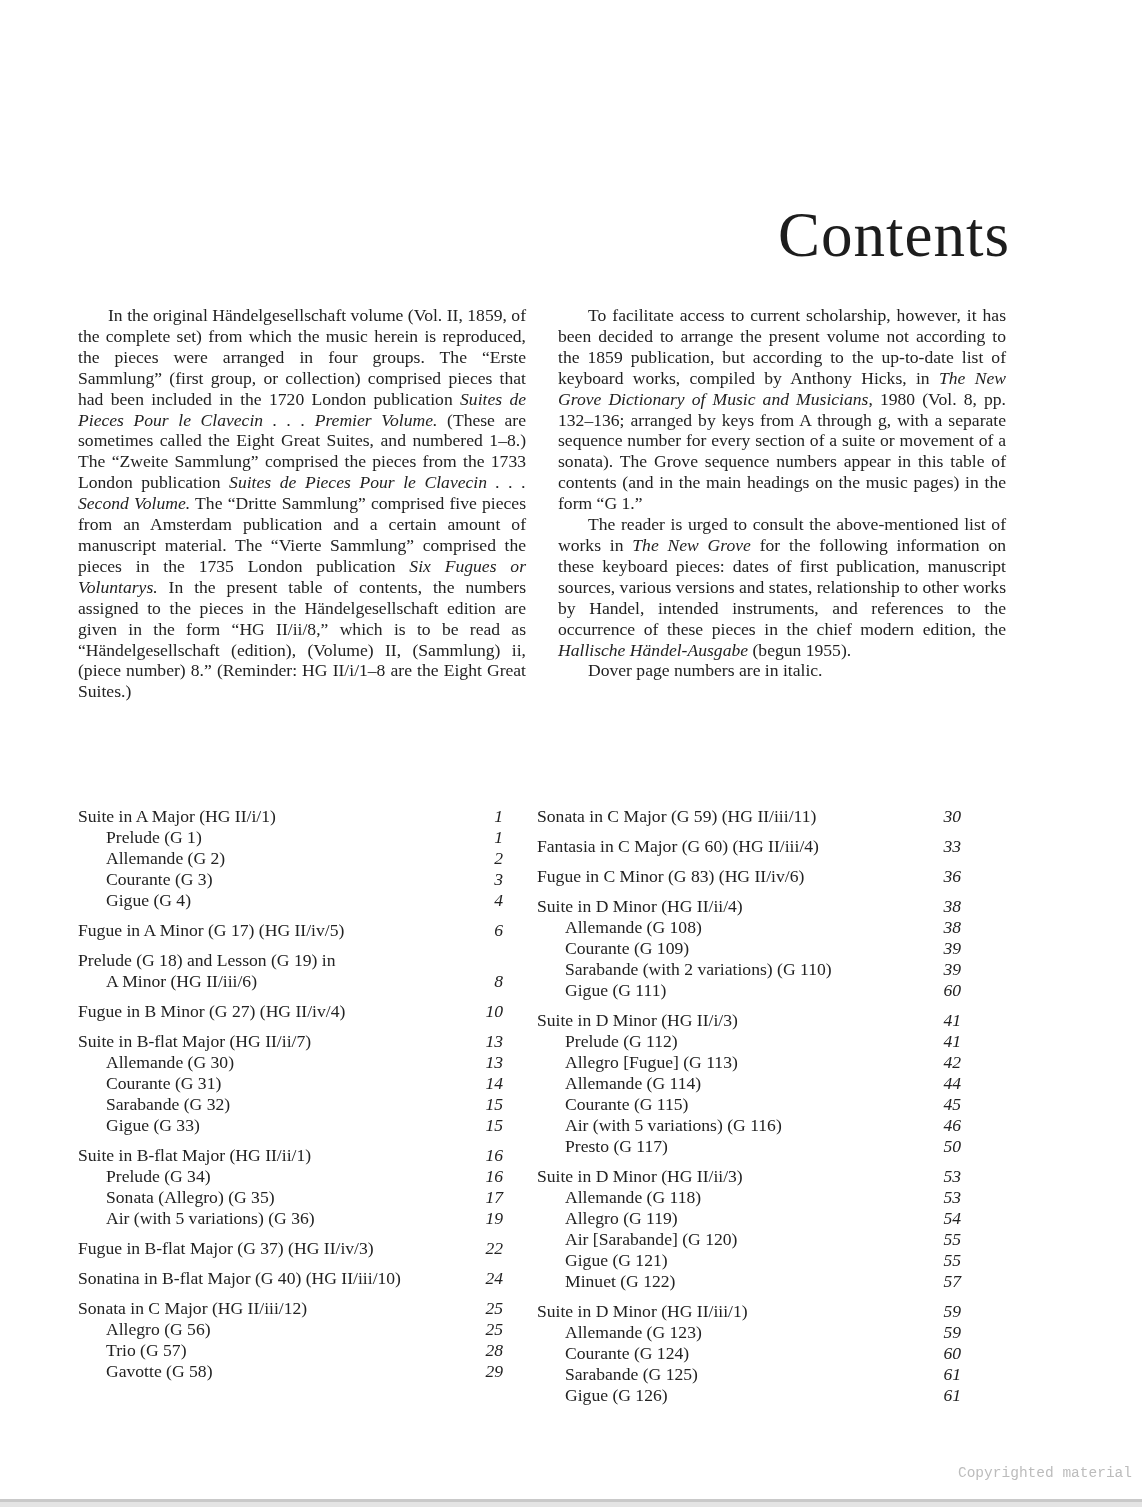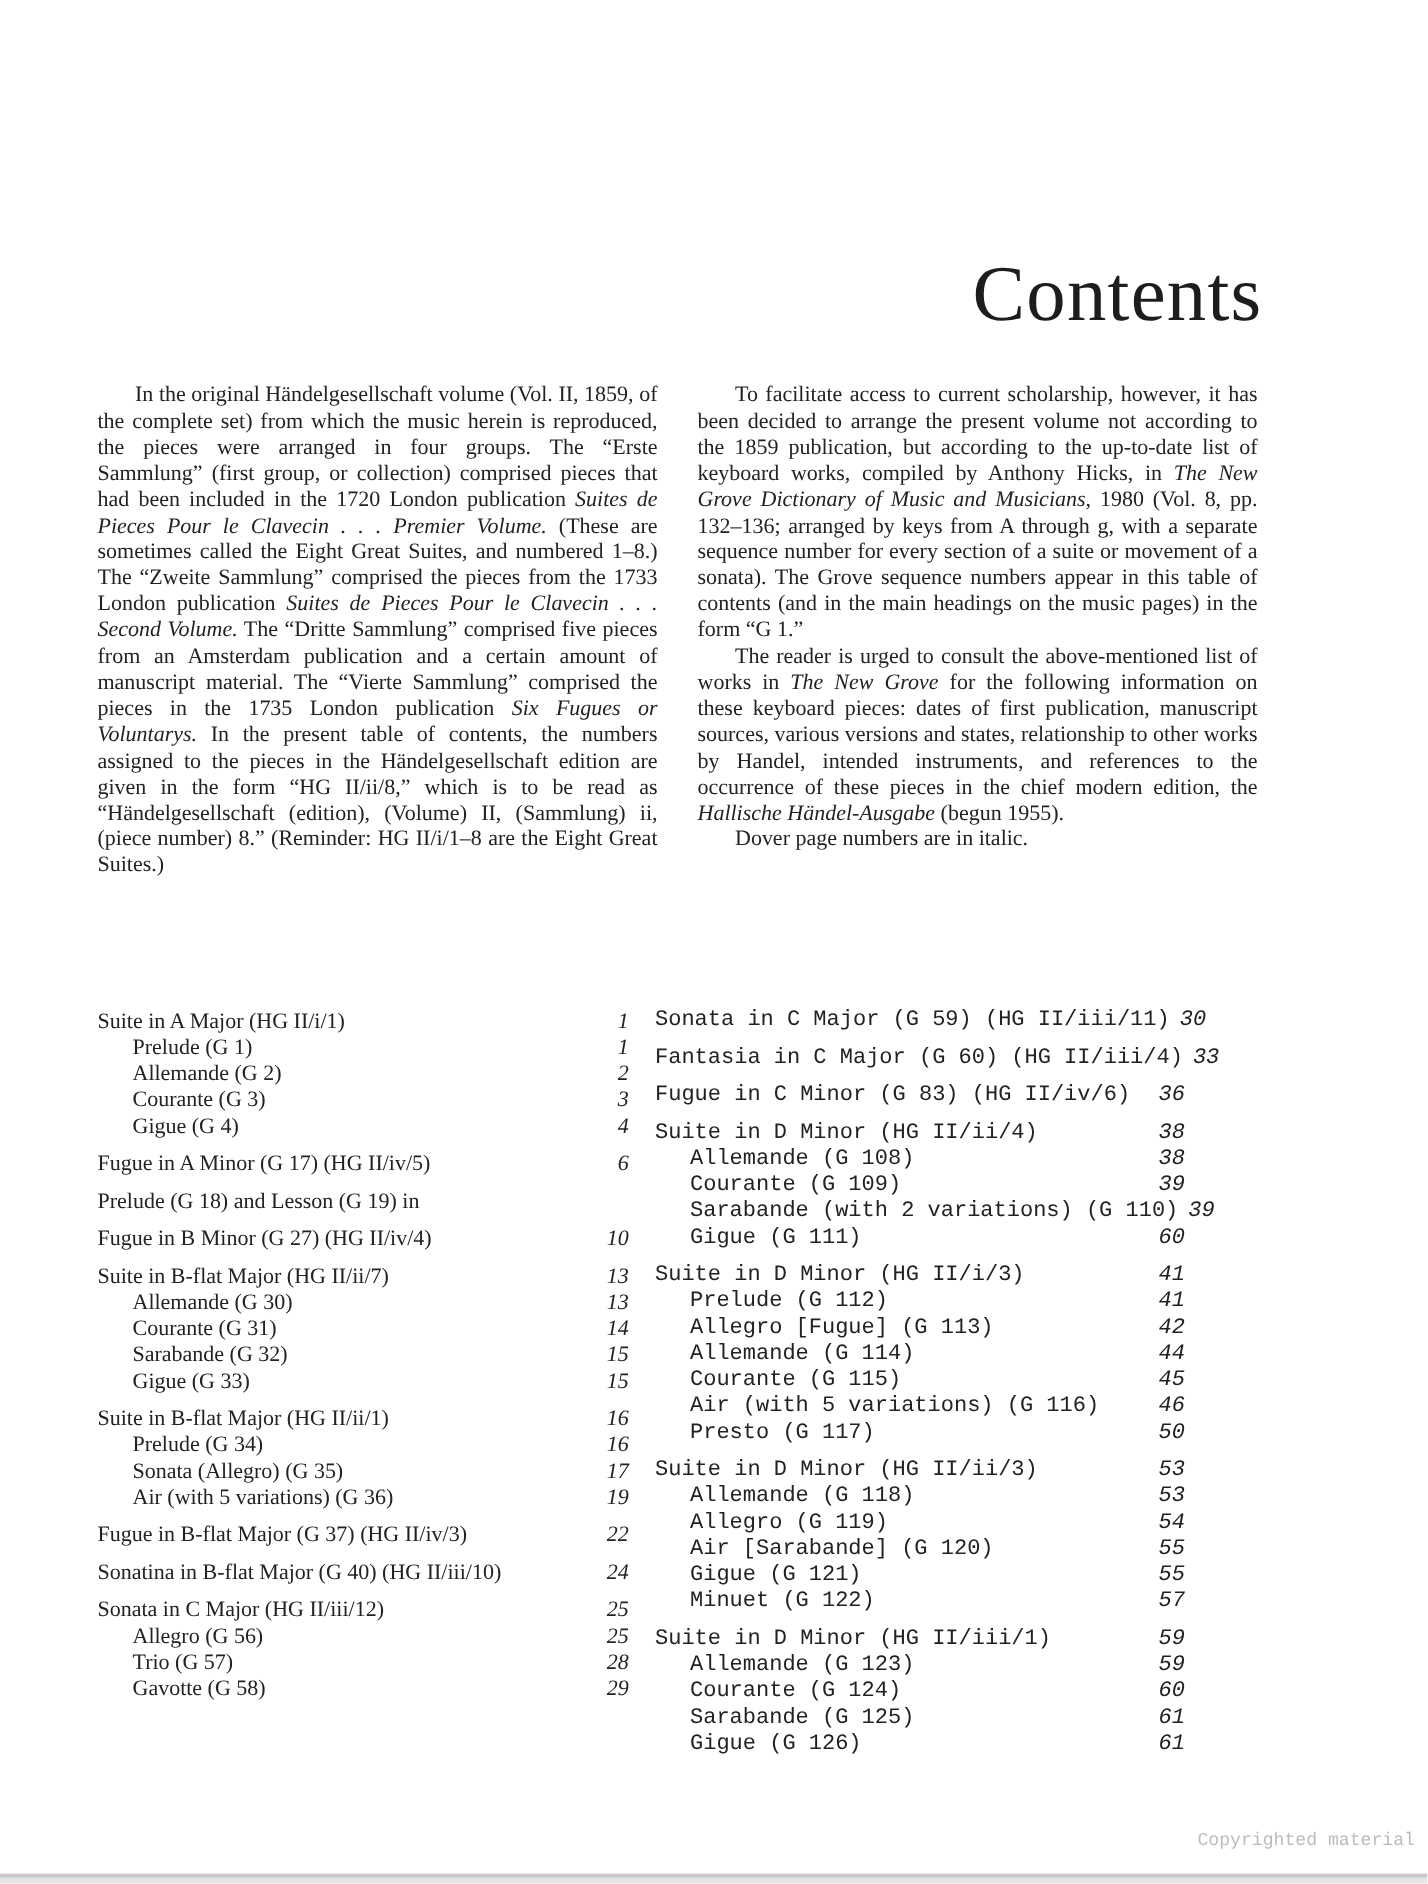--- a/index.html
+++ b/index.html
@@ -25,21 +25,21 @@
   }
   .intro-col { width:448px; }
   .intro-col p { margin:0; text-indent:30px; }
   .it { font-style:italic; }
   .toc {
     position:absolute; top:806px; left:78px; width:894px;
     display:flex;
     font-size:17.6px; line-height:21px;
   }
   .toc-col { width:425px; }
-  .toc-col + .toc-col { margin-left:21px; width:424px;font-family:Liberation Mono, monospace; }
+  .toc-col + .toc-col { margin-left:34px; width:424px; }
   .toc-block { margin-bottom:9px; }
   .toc-row { display:flex; justify-content:space-between; }
   .toc-row.ind .toc-label { padding-left:28px; }
   .toc-label { white-space:nowrap; }
   .toc-page { font-style:italic; padding-left:8px; }
   .watermark {
     position:absolute; top:1465px; right:10px;
     font-family:Liberation Mono, monospace;
     font-size:14.5px; color:#bcbcbc;
   }
@@ -94,20 +94,24 @@
           <div class="toc-row">
             <span class="toc-label">Fugue in A Minor (G 17) (HG II/iv/5)</span>
             <span class="toc-page">6</span>
           </div>
         </div>
         <div class="toc-block">
           <div class="toc-row">
             <span class="toc-label">Prelude (G 18) and Lesson (G 19) in</span>
             <span class="toc-page"></span>
           </div>
+          <div class="toc-row ind">
+            <span class="toc-label">A Minor (HG II/iii/6)</span>
+            <span class="toc-page">8</span>
+          </div>
         </div>
         <div class="toc-block">
           <div class="toc-row">
             <span class="toc-label">Fugue in B Minor (G 27) (HG II/iv/4)</span>
             <span class="toc-page">10</span>
           </div>
         </div>
         <div class="toc-block">
           <div class="toc-row">
             <span class="toc-label">Suite in B-flat Major (HG II/ii/7)</span>

